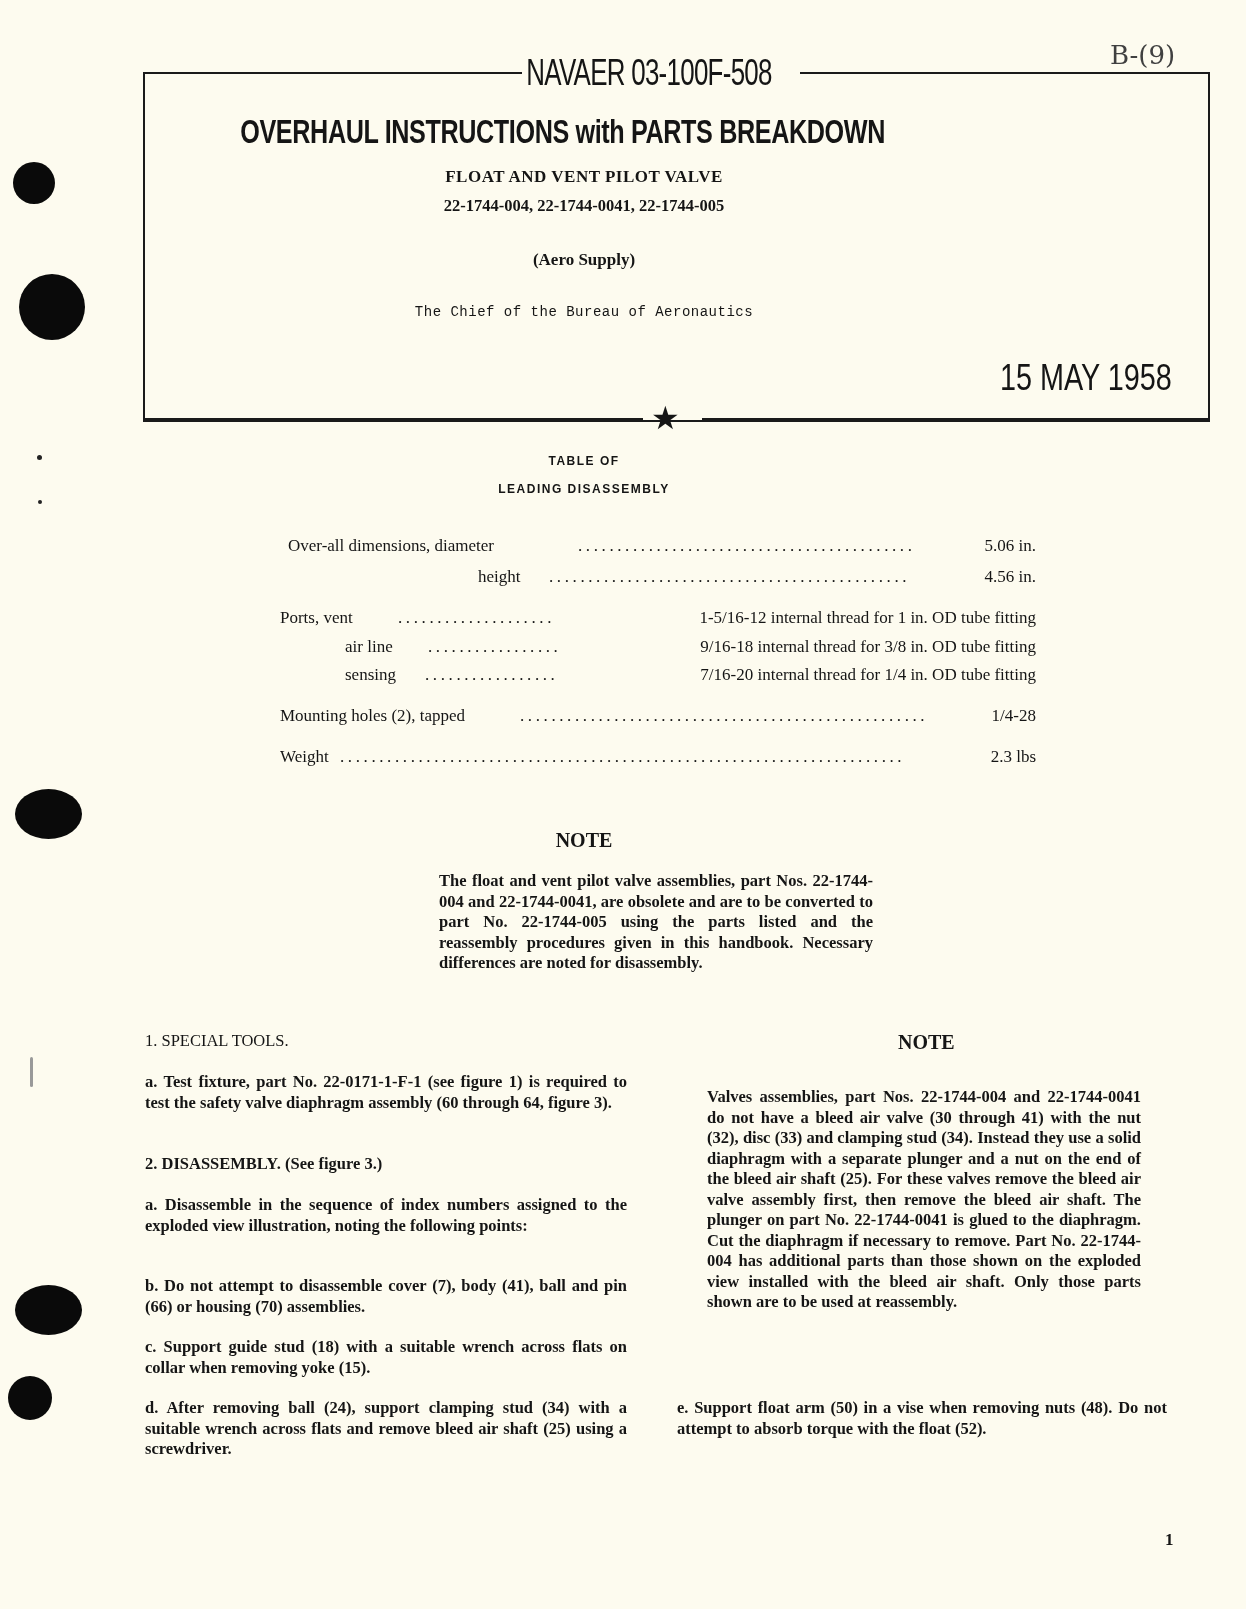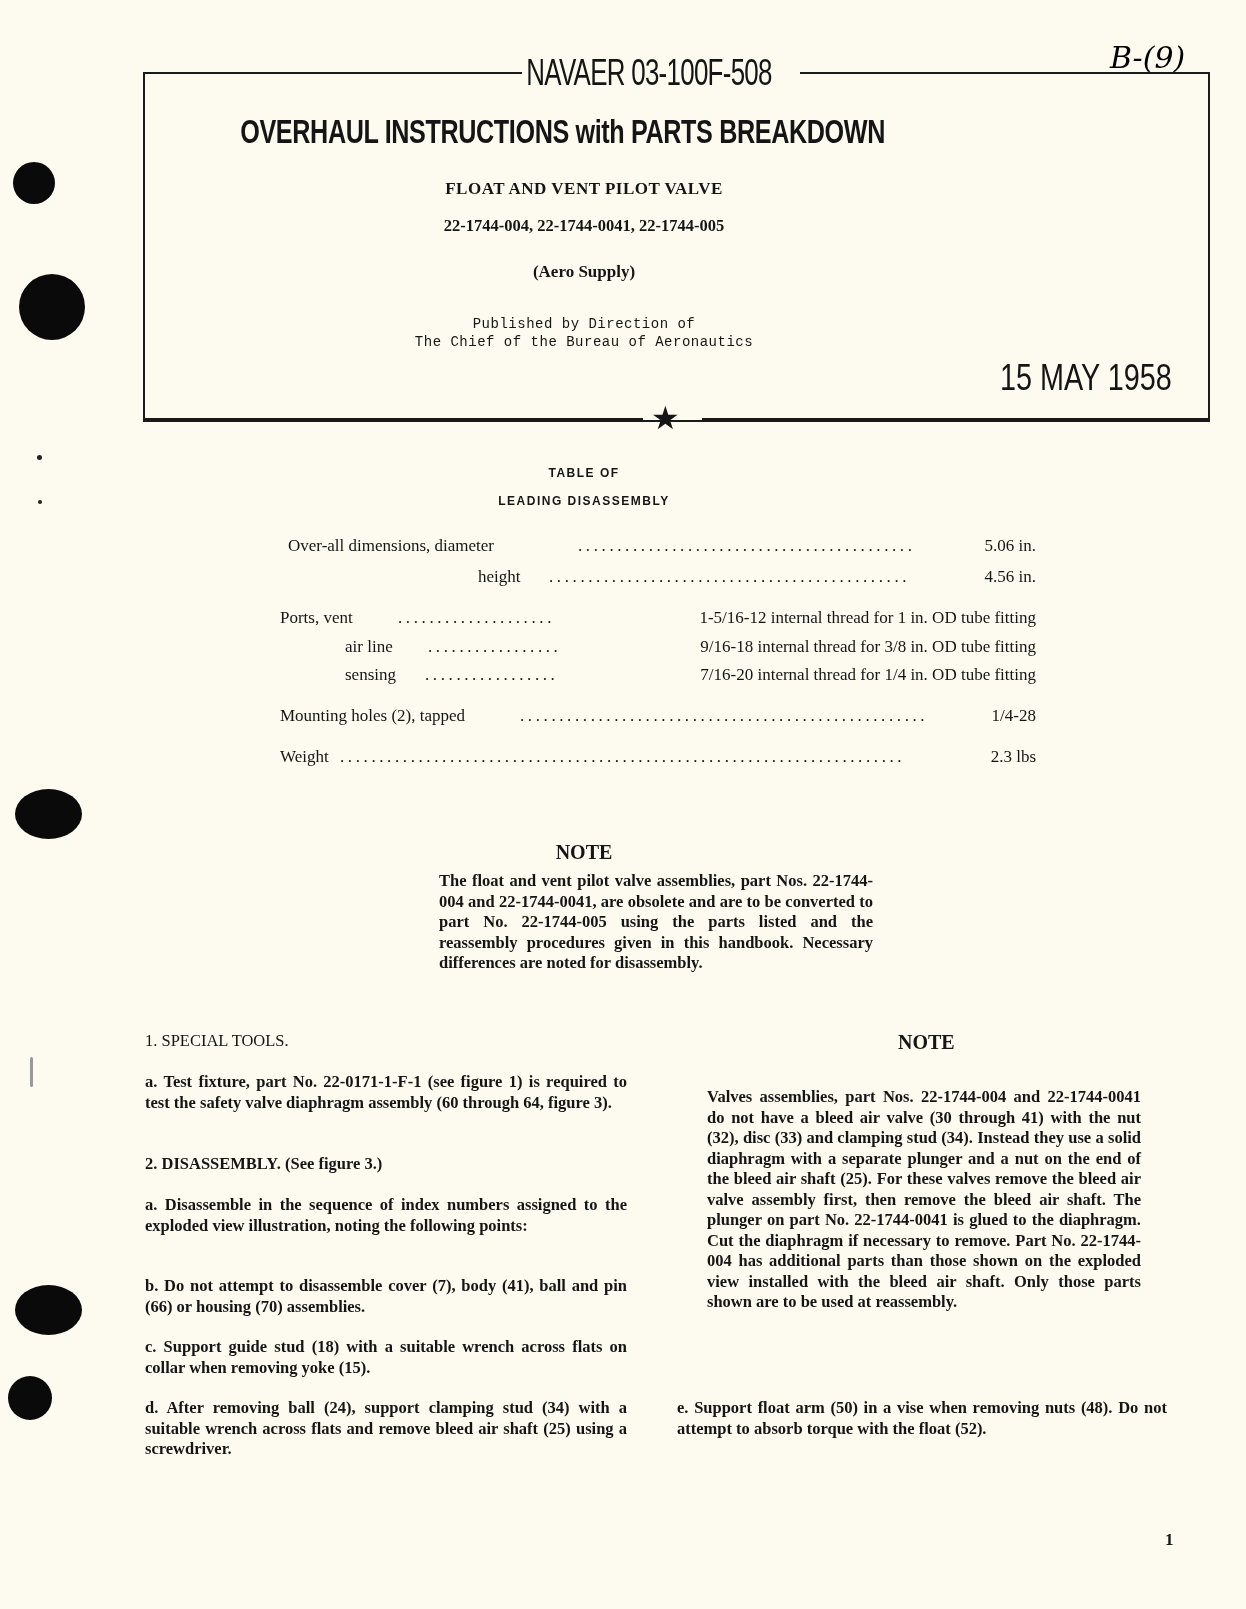--- a/index.html
+++ b/index.html
@@ -15,32 +15,32 @@
     position: absolute; left: 143px; top: 72px; width: 1063px; height: 348px;
     border-left: 2px solid #1a1a1a; border-right: 2px solid #1a1a1a; border-bottom: 2px solid #1a1a1a;
   }
   .topline { position: absolute; top: 72px; height: 2px; background: #1a1a1a; }
   .docnum {
     position: absolute; left: 522px; top: 52px; font-size: 36px; letter-spacing: -1px;
     font-family: "Liberation Sans", "DejaVu Sans", sans-serif; transform: scaleX(0.72); transform-origin: left top;
     white-space: nowrap; background: #fdfbef; padding: 0 6px;
   }
   .handmark {
-    position: absolute; left: 1110px; top: 40px; font-size: 30px; color: #000000;
-    font-family: "DejaVu Serif", serif; font-style: italic;
+    position: absolute; left: 1110px; top: 40px; font-size: 26px; color: #404040;
+    font-family: "DejaVu Serif", serif; 
   }
   .title {
     position: absolute; left: 0; width: 1125px; top: 112px; text-align: center;
     font-family: "Liberation Sans", "DejaVu Sans", sans-serif; font-weight: bold; font-size: 34px;
     letter-spacing: -0.5px;
   }
   .title span { display: inline-block; transform: scaleX(0.74); transform-origin: center top; white-space: nowrap; }
-  .center { position: absolute; left: 0; width: 1168px; text-align: center; margin-top: 12px; }
+  .center { position: absolute; left: 0; width: 1168px; text-align: center; }
   .subt { top: 167px; font-weight: bold; font-size: 17px; letter-spacing: 0.5px; }
-  .parts { top: 204px; font-weight: bold; font-size: 16.5px; }
+  .parts { top: 196px; font-weight: bold; font-size: 16.5px; }
   .maker { top: 250px; font-weight: bold; font-size: 17px; }
   .pub { top: 303px; font-family: "Liberation Mono", "DejaVu Sans Mono", monospace; font-size: 14px; line-height: 18px; letter-spacing: 0.5px; }
   .date {
     position: absolute; left: 1000px; top: 357px; font-size: 36px;
     font-family: "Liberation Sans", "DejaVu Sans", sans-serif; transform: scaleX(0.8); transform-origin: left top; white-space: nowrap;
   }
   .star-line { position: absolute; top: 418px; height: 2px; background: #1a1a1a; }
   .star { position: absolute; left: 651px; top: 402px; font-size: 32px; line-height: 32px; }
   .tbl-head { font-family: "Liberation Sans", "DejaVu Sans", sans-serif; font-weight: bold; font-size: 12px; letter-spacing: 1.5px; }
   .lp-label { position: absolute; white-space: nowrap; font-size: 17px; }
@@ -67,21 +67,20 @@
 <div class="topline" style="left:143px;width:380px;"></div>
 <div class="topline" style="left:800px;width:408px;"></div>
 <div class="docnum">NAVAER 03-100F-508</div>
 <div class="handmark">B-(9)</div>
 
 <div class="title"><span>OVERHAUL INSTRUCTIONS with PARTS BREAKDOWN</span></div>
 <div class="center subt">FLOAT AND VENT PILOT VALVE</div>
 <div class="center parts">22-1744-004, 22-1744-0041, 22-1744-005</div>
 <div class="center maker">(Aero Supply)</div>
 <div class="center pub">
-  <div>Published by Direction of</div>
   <div>The Chief of the Bureau of Aeronautics</div>
 </div>
 <div class="date">15 MAY 1958</div>
 
 <div class="star">★</div>
 
 <div class="center tbl-head" style="top:447px;line-height:28px;">
   <div>TABLE OF</div>
   <div>LEADING DISASSEMBLY</div>
 </div>

